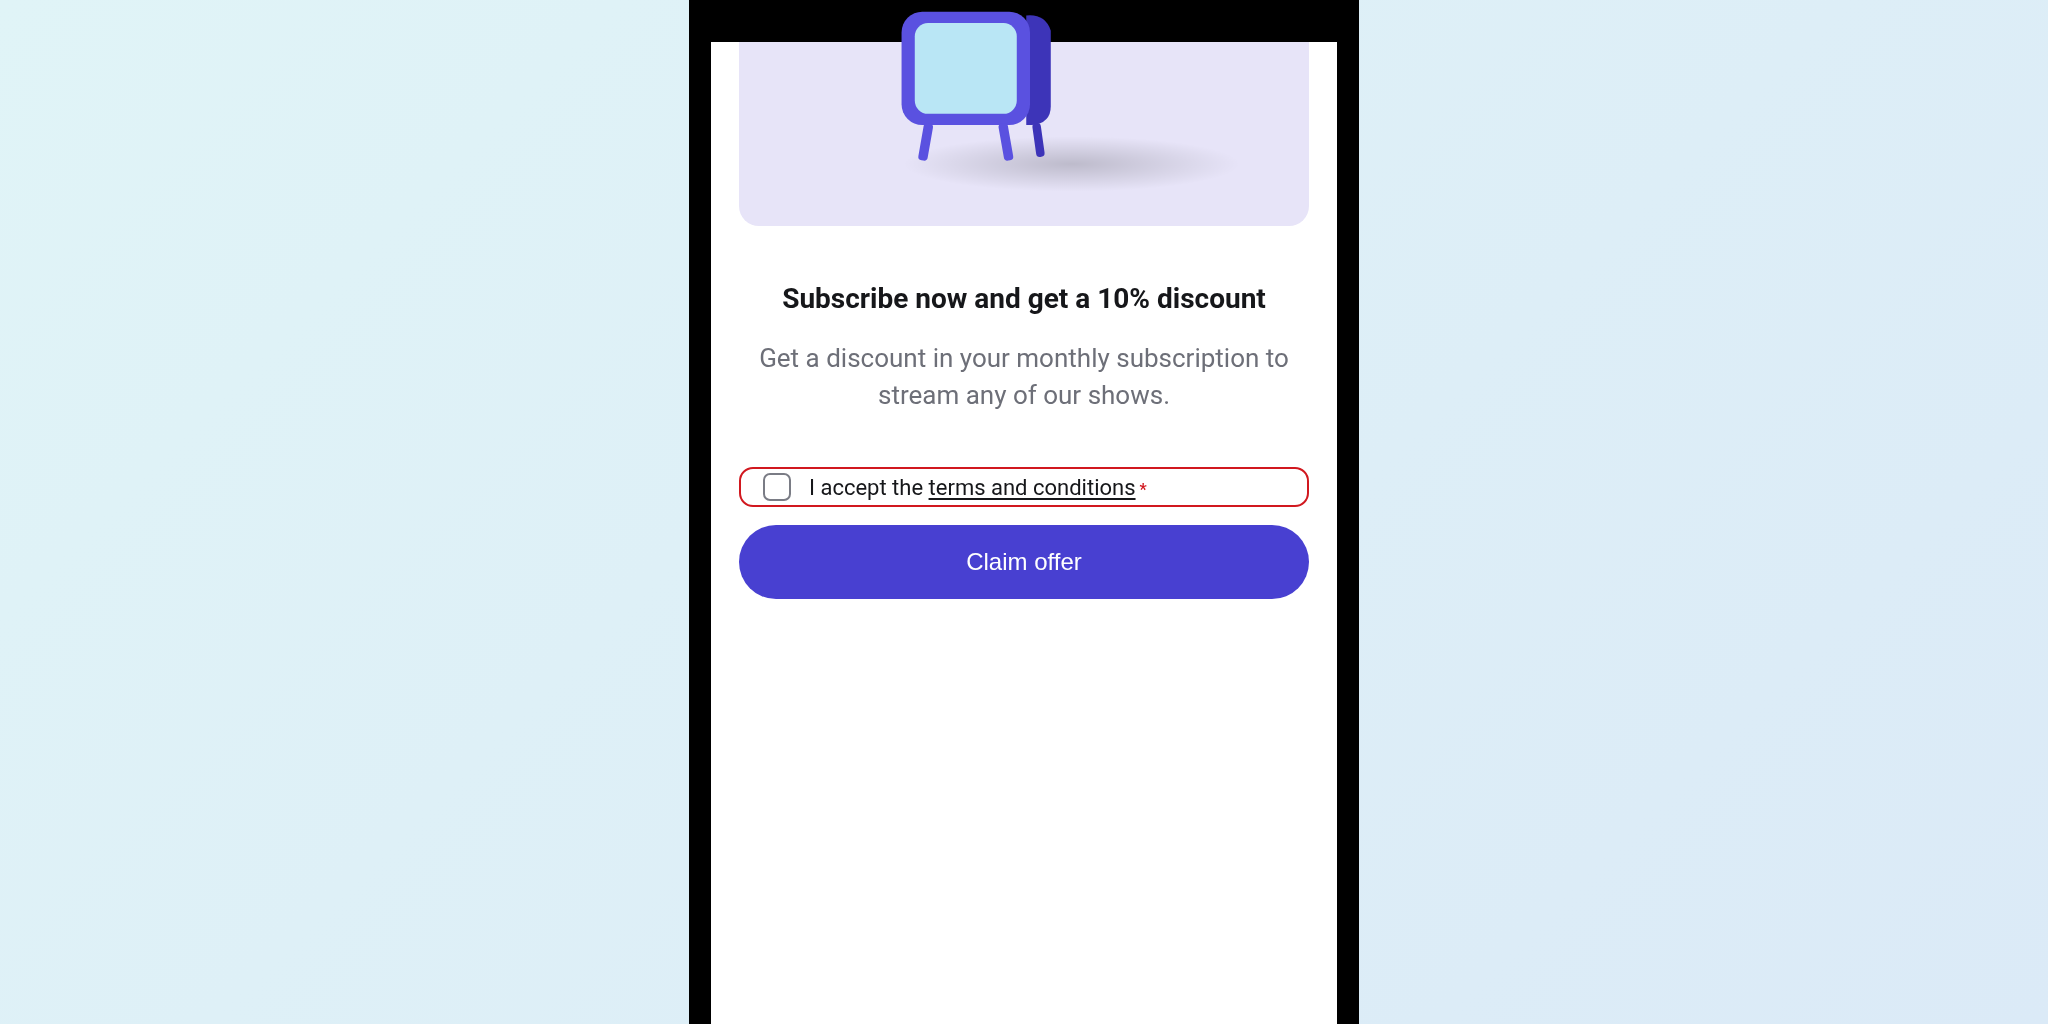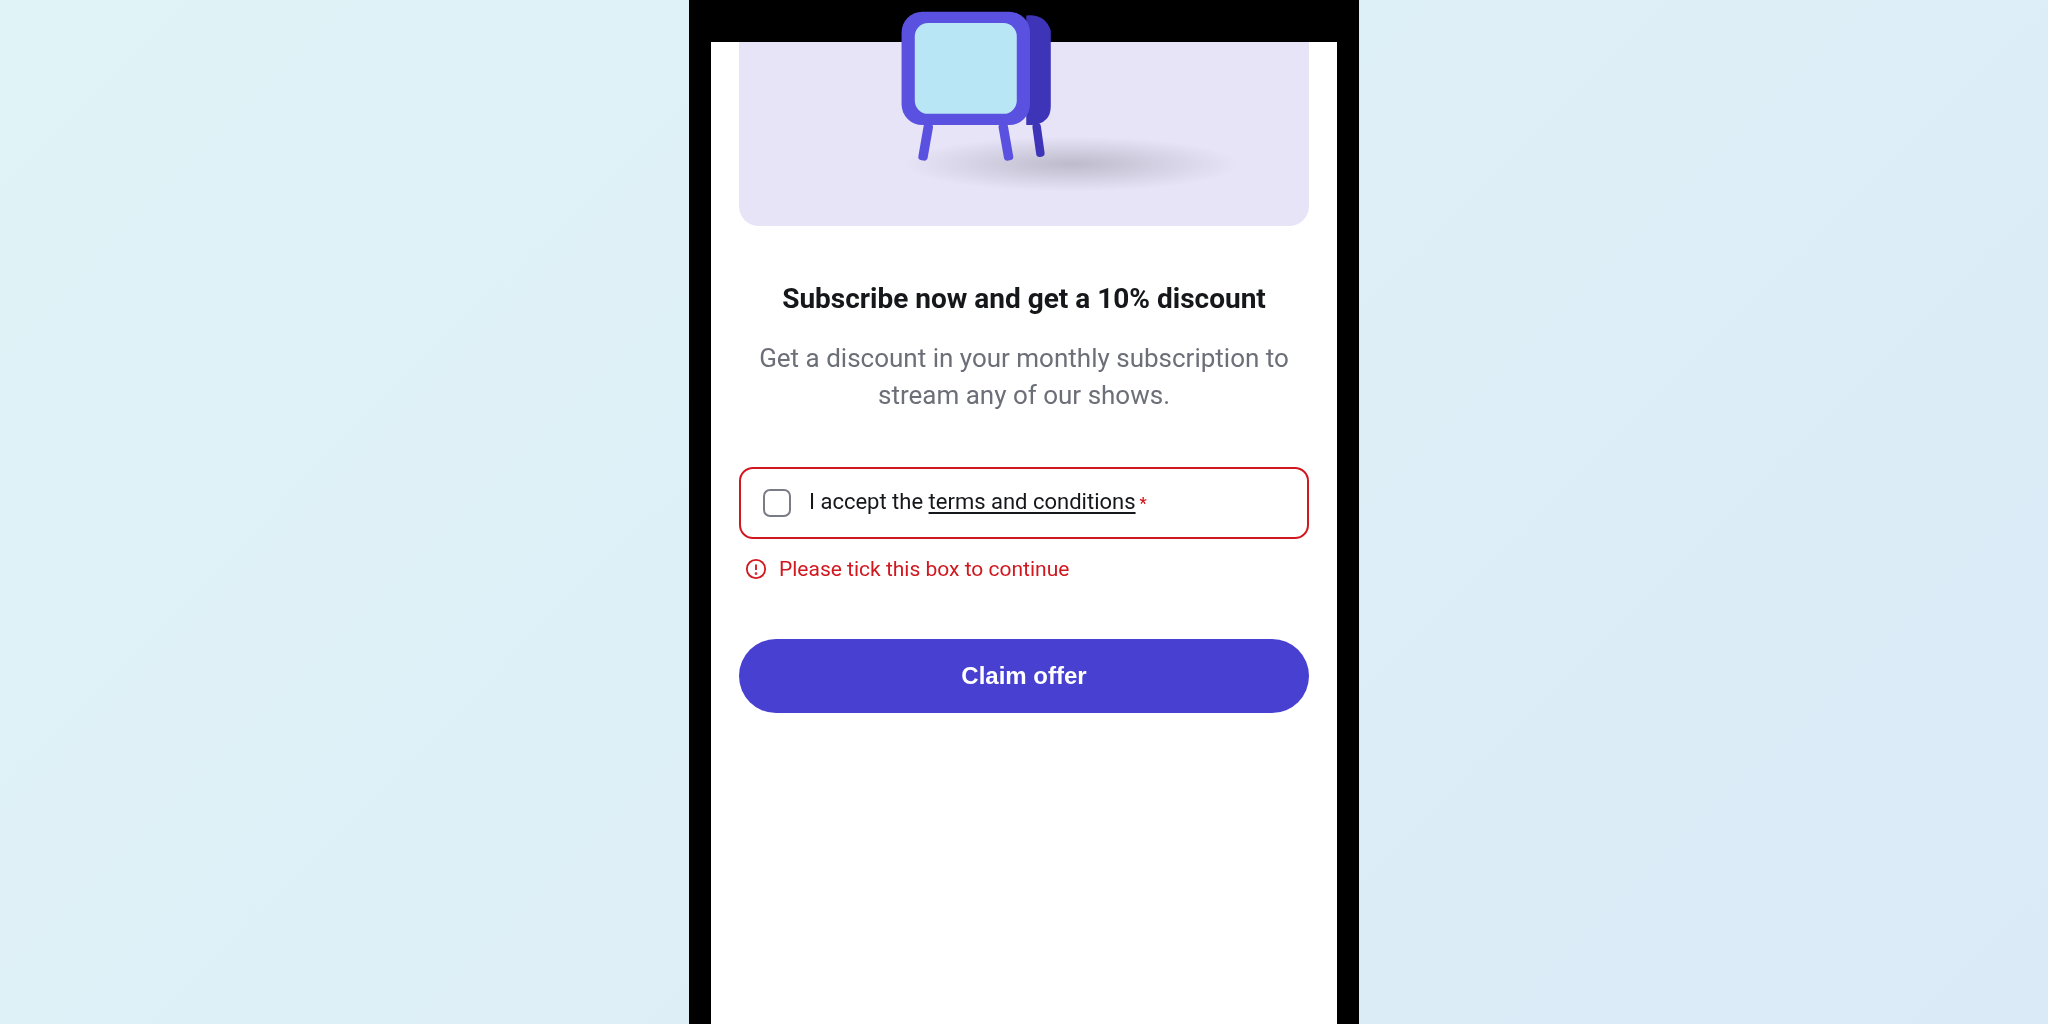--- a/index.html
+++ b/index.html
@@ -64,23 +64,23 @@
 .subhead {
   font-size: 26px;
   color: #6d6f78;
   text-align: center;
   line-height: 1.45;
   margin: 0 4px 52px;
 }
 .consent-box {
   border: 2px solid #d1181f;
   border-radius: 14px;
-  padding: 20px 22px;
+  padding: 4px 22px;
   display: flex;
-  align-items: flex-start;
+  align-items: center;
   gap: 18px;
   margin-bottom: 18px;
 }
 .chk {
   width: 28px;
   height: 28px;
   border: 2.5px solid #7a7c85;
   border-radius: 7px;
   flex-shrink: 0;
   background: #fff;
@@ -117,21 +117,21 @@
   flex-shrink: 0;
 }
 .cta {
   background: #4840d1;
   color: #fff;
   border: none;
   border-radius: 40px;
   height: 74px;
   width: 100%;
   font-size: 24px;
-  font-weight: 700;
+  font-weight: 400;
   cursor: pointer;
 }
 </style>
 </head>
 <body>
 
 <div class="phone-frame">
   <div class="screen">
 
     <div class="hero">
@@ -155,27 +155,17 @@
     <h1 class="headline">Subscribe now and get a 10% discount</h1>
     <p class="subhead">Get a discount in your monthly subscription to stream any of our shows.</p>
 
     <div class="consent-box">
       <div class="chk"></div>
       <div>
         <span class="consent-label">I accept the </span><span class="consent-label terms-link">terms and conditions</span><span class="asterisk">*</span>
       </div>
     </div>
 
-    <div class="error-row">
-      <span class="error-icon">
-        <svg viewBox="0 0 24 24" width="22" height="22" fill="none" stroke="#d1181f" stroke-width="2">
-          <circle cx="12" cy="12" r="10"></circle>
-          <line x1="12" y1="7" x2="12" y2="13"></line>
-          <circle cx="12" cy="17" r="0.5" fill="#d1181f"></circle>
-        </svg>
-      </span>
-      <span class="error-text">Please tick this box to continue</span>
-    </div>
 
     <button class="cta">Claim offer</button>
 
   </div>
 </div>
 
 </body></html>

